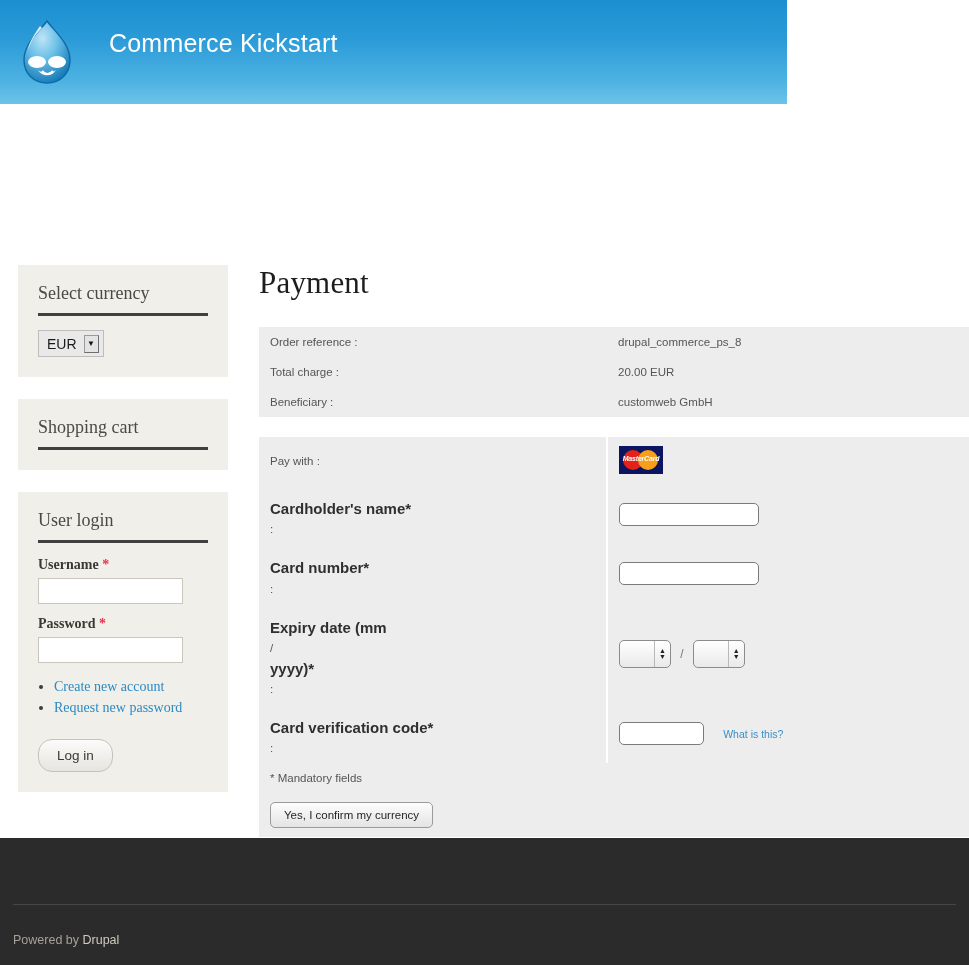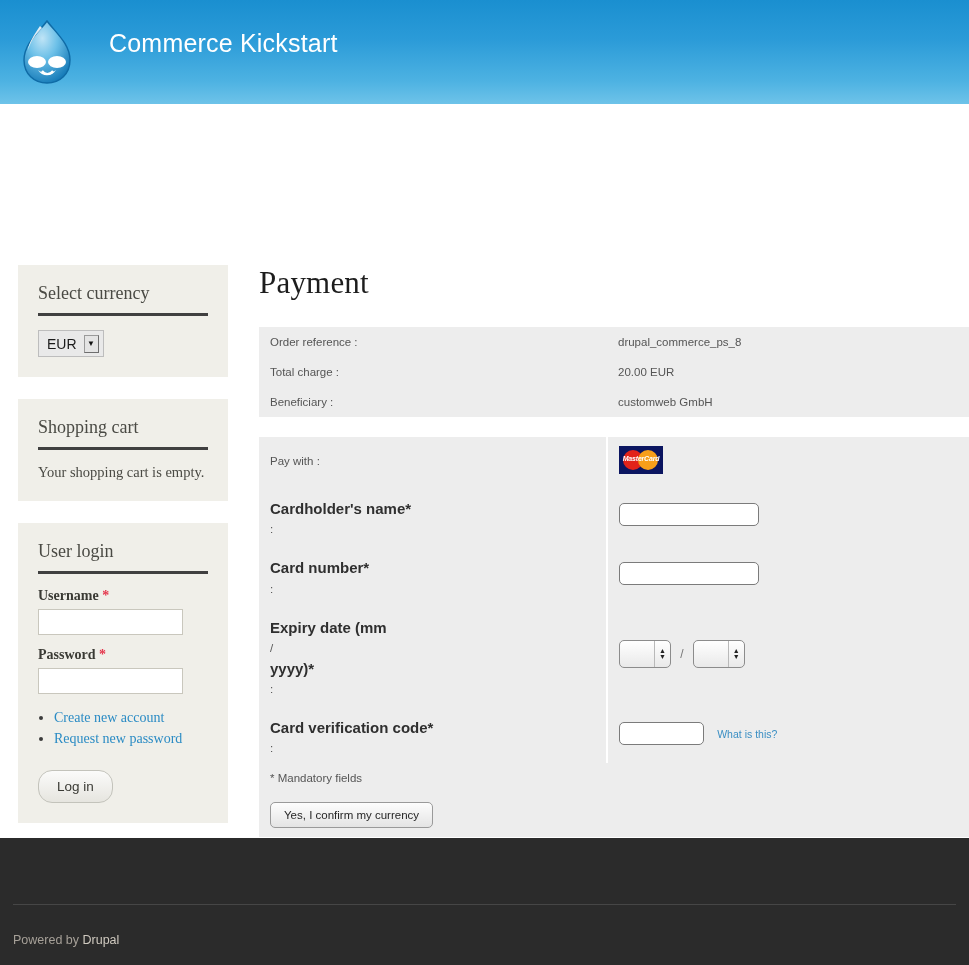--- a/index.html
+++ b/index.html
@@ -9,21 +9,21 @@
     background:#ffffff;
     font-family:"Liberation Sans", sans-serif;
     font-size:13px;
     color:#3b3b3b;
     overflow:hidden;
   }
 
   
   .site-header{
     position:relative;
-    width:969px; height:104px;
+    width:787px; height:104px;
     background:linear-gradient(180deg,#1a8fd0 0%, #2b9bd8 38%, #4db2e2 78%, #6ec3e9 100%);
   }
   .logo-wrap{ position:absolute; left:18px; top:17px; width:58px; height:70px; }
   .site-title{
     position:absolute; left:109px; top:29px;
     font-size:25px; color:#ffffff; letter-spacing:.2px;
     font-family:"Liberation Sans", sans-serif;
   }
 
   
@@ -145,21 +145,21 @@
     background:linear-gradient(180deg,#ffffff,#e9e9e9); overflow:hidden; vertical-align:middle;
   }
   .sel .sv{ flex:1; }
   .sel .sarrow{
     width:16px; border-left:1px solid #b9b9b9;
     display:flex; flex-direction:column; align-items:center; justify-content:center;
     font-size:7px; line-height:6px; color:#222;
   }
   .slash{ display:inline-block; padding:0 6px; color:#777; font-size:12px; vertical-align:middle; }
 
-  .whatis{ color:#3b8fc4; font-size:10.5px; text-decoration:none; margin-left:10px; }
+  .whatis{ color:#3b8fc4; font-size:10.5px; text-decoration:none; margin-left:16px; }
   .mandatory{ font-size:10px; color:#666; }
 
   .confirm-btn{
     display:inline-block; padding:6px 13px;
     border:1px solid #9a9a9a; border-radius:5px;
     background:linear-gradient(180deg,#fdfdfd,#e4e4e4);
     font-size:11.5px; color:#262626; cursor:pointer;
     font-family:"Liberation Sans", sans-serif;
   }
 
@@ -268,23 +268,20 @@
       <div class="body">
         <div class="currency-select">
           <span class="cs-val">EUR</span>
           <span class="cs-arrow">▼</span>
         </div>
       </div>
     </div>
 
     <div class="block">
       <h2>Shopping cart</h2>
-      <div class="body">
-        <p class="cart-empty">Your shopping cart is empty.</p>
-      </div>
     </div>
 
     <div class="block">
       <h2>User login</h2>
       <div class="body">
         <div class="field-label">
           <span>Username</span>
           <span class="req">*</span>
         </div>
         <input class="text-input" type="text" value="" style="">

